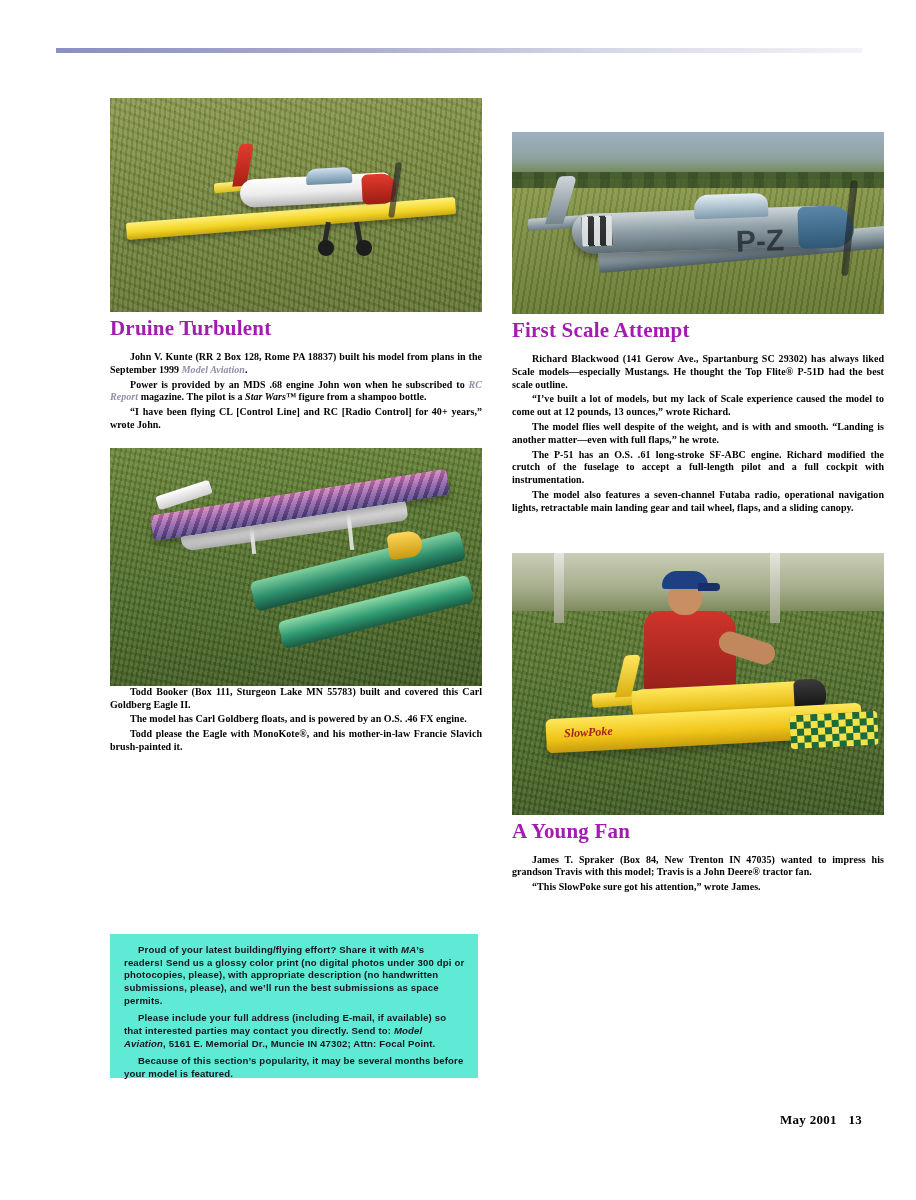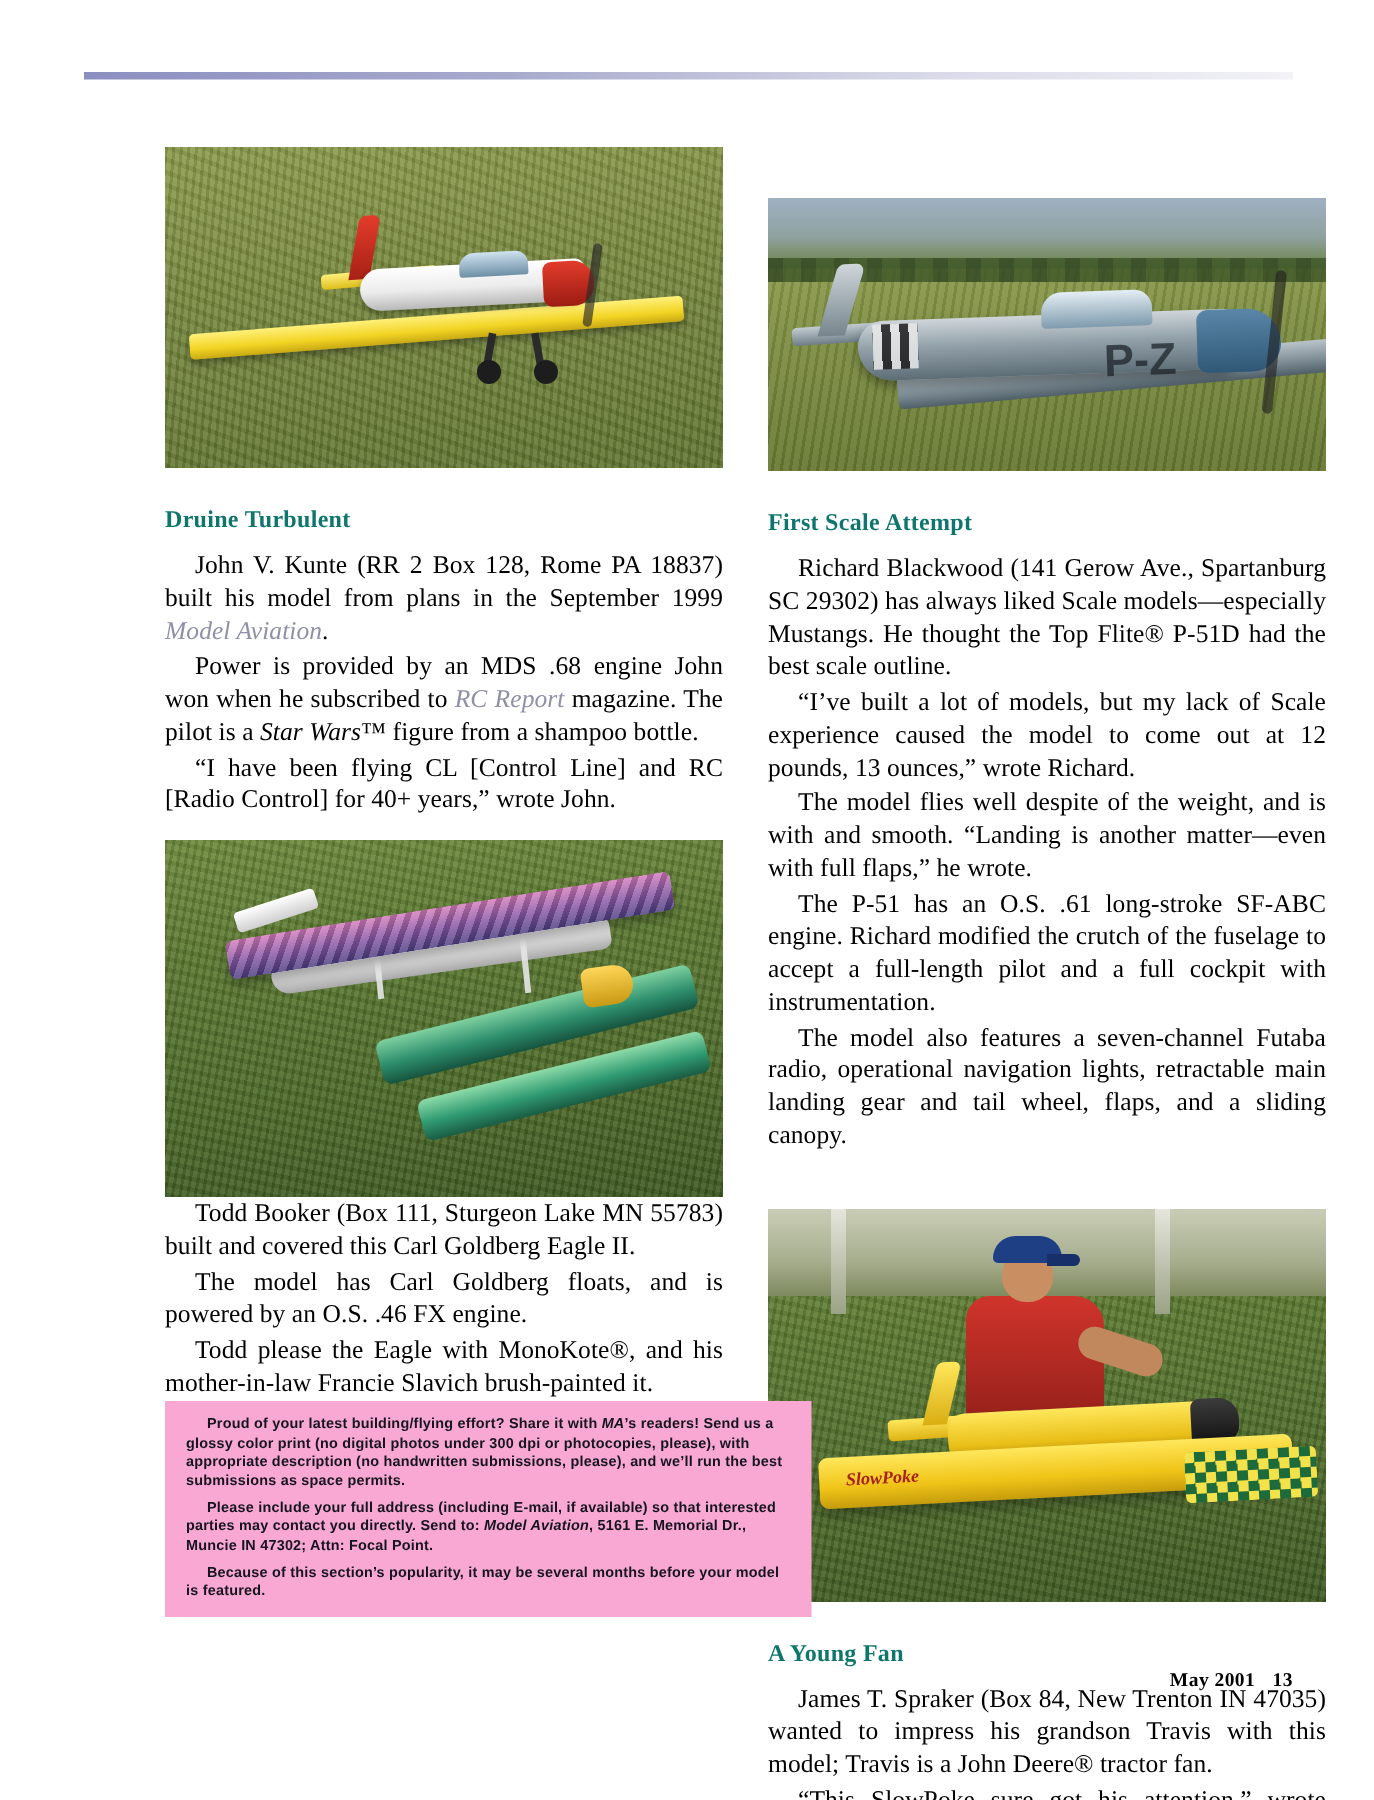--- a/index.html
+++ b/index.html
@@ -380,44 +380,45 @@
     font-weight: bold;
     font-size: 12px;
     color: #a8231c;
     transform: rotate(-3deg);
   }
 
   
   h2.head {
     font-family: "Liberation Serif", serif;
     font-weight: bold;
-    font-size: 16px;
+    font-size: 21px;
     letter-spacing: .2px;
-    margin: 26px 0 10px 0;
-    color: #0f766e;
+    margin: 4px 0 10px 0;
+    color: #a21caf;
   }
   p.body {
-    font-size: 17px;
+    font-size: 10px;
     line-height: 1.28;
     margin: 0 0 2px 0;
     text-indent: 20px;
     text-align: justify;
     letter-spacing: .05px;
+    font-weight: bold;
   }
   p.body i { font-style: italic; }
   .mag-fade { color: #8f8fa8; font-style: italic; }
 
   
   .focal {
     position: absolute;
     left: 110px;
     top: 934px;
-    width: 431px;
+    width: 368px;
     height: 144px;
-    background: #f9a8d4;
+    background: #5eead4;
     padding: 10px 12px 8px 14px;
   }
   .focal p {
     font-family: "Liberation Sans", sans-serif;
     font-size: 9.6px;
     line-height: 1.32;
     margin: 0 0 5px 0;
     text-indent: 14px;
     font-weight: bold;
     letter-spacing: .15px;

